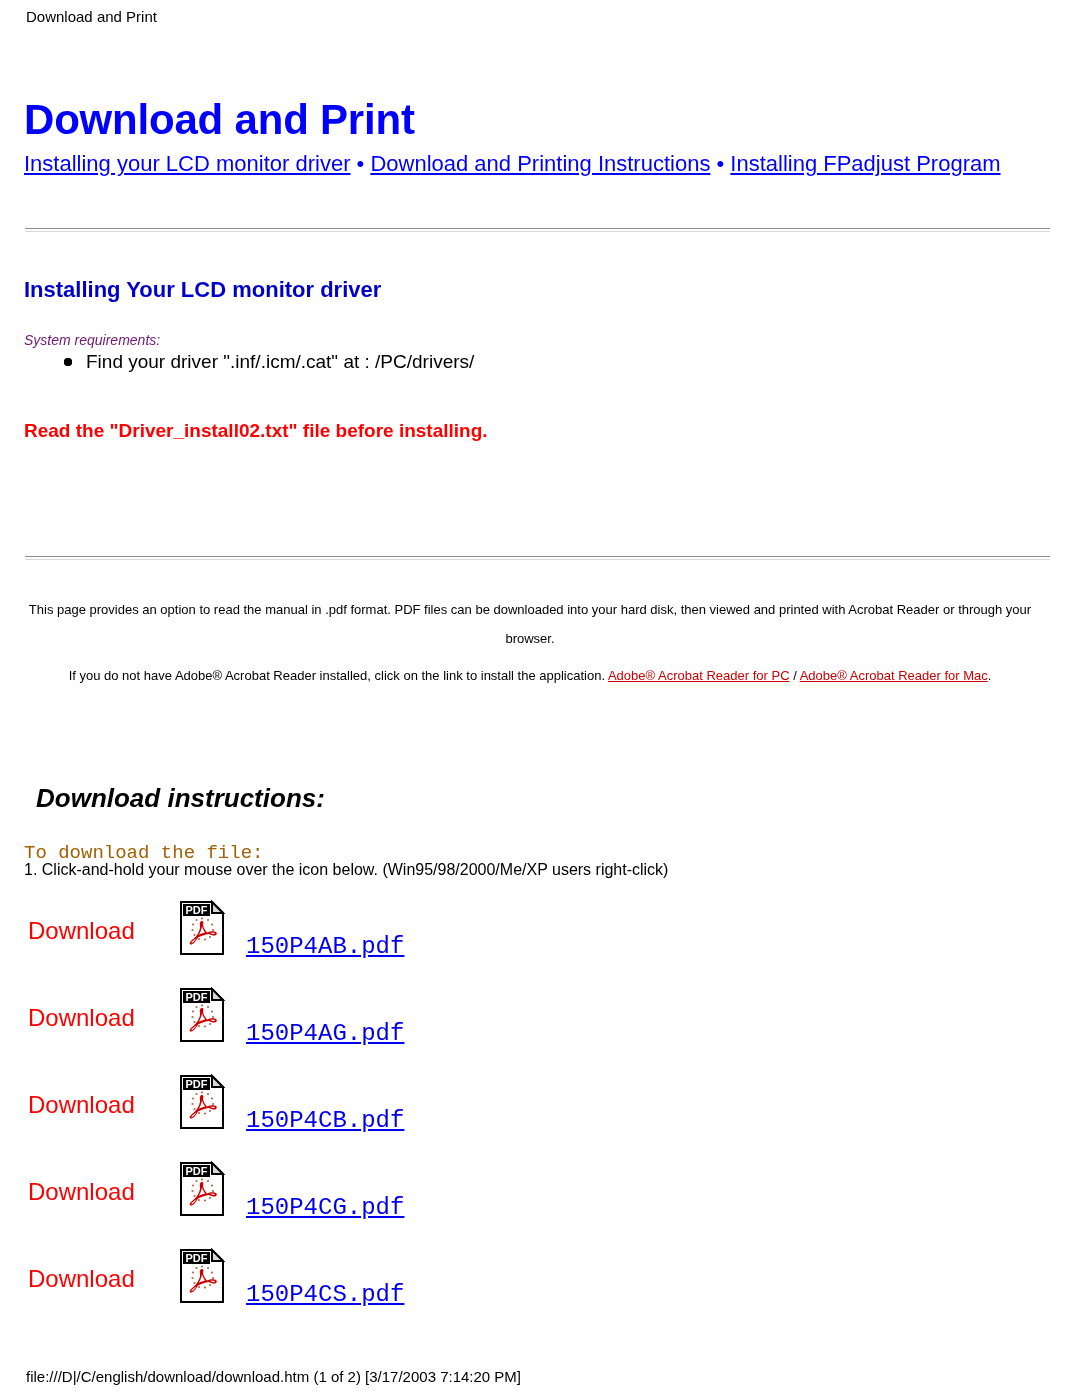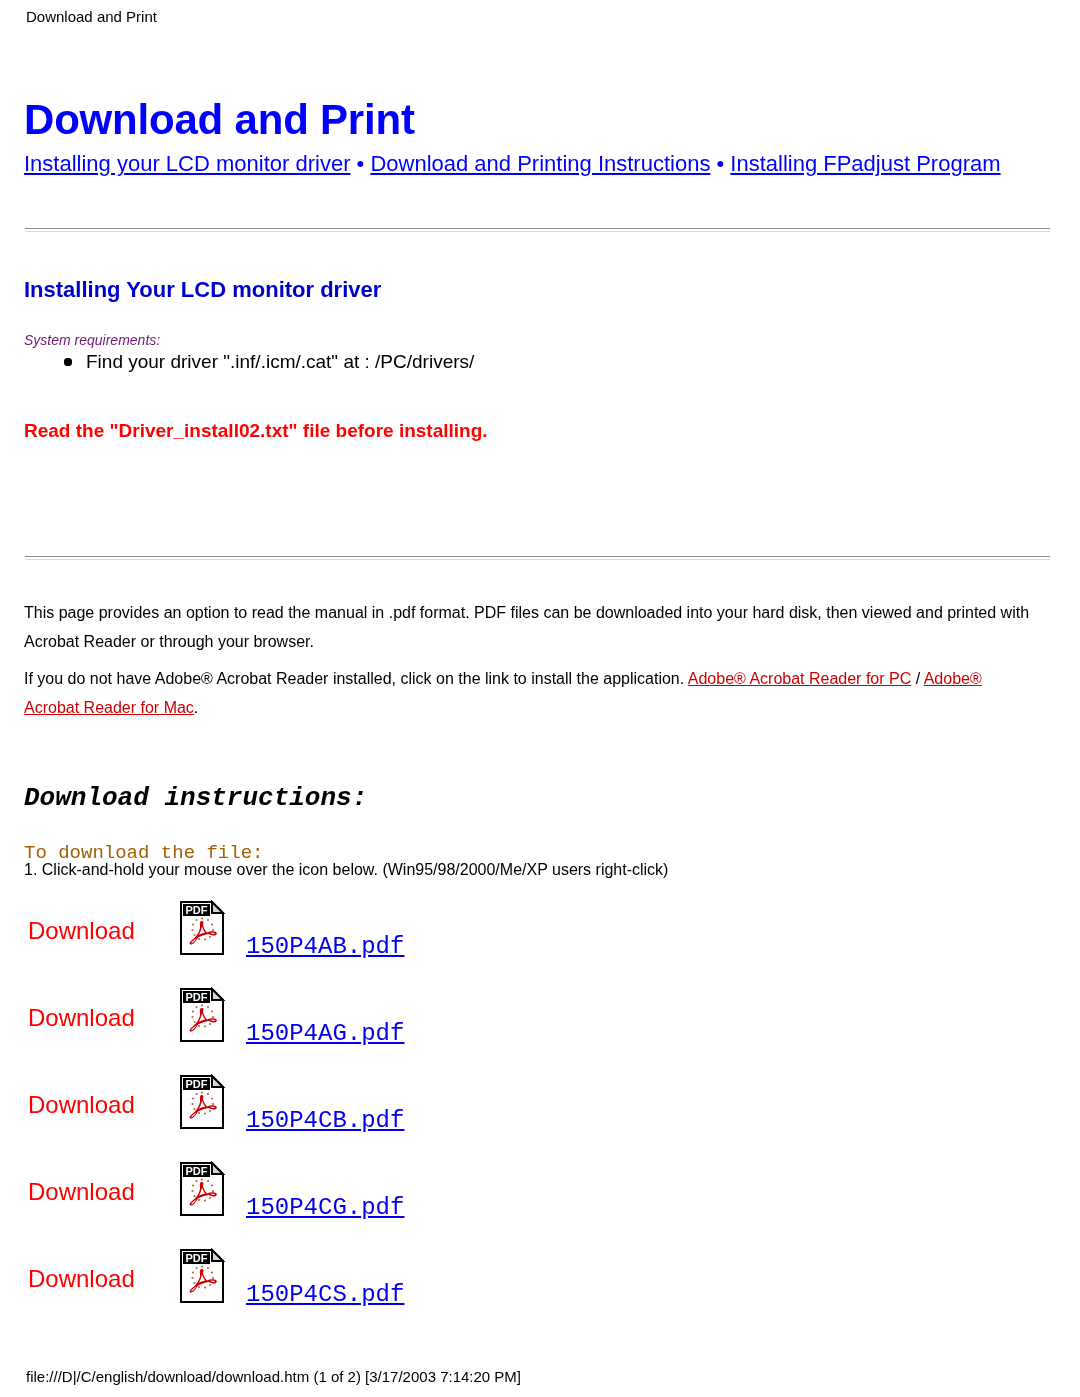--- a/index.html
+++ b/index.html
@@ -138,43 +138,43 @@
     color: #ff0000;
     line-height: 26px;
     white-space: nowrap;
   }
 
   
   .para {
     position: absolute;
     left: 24px;
     width: 1012px;
-    font-size: 16px;
+    font-size: 13px;
     line-height: 29px;
     color: #000000;
+    text-align: center;
   }
   .para-1 { top: 582px; }
   .para-2 { top: 648px; }
   .para a.adobe-link {
     color: #cc0000;
     text-decoration: underline;
   }
 
   
   .dl-heading {
     position: absolute;
-    left: 24px;
+    left: 36px;
     top: 760px;
     font-size: 26px;
     font-weight: bold;
     font-style: italic;
     color: #000000;
     line-height: 32px;
     white-space: nowrap;
-    font-family: Liberation Mono, monospace;
   }
   .dl-sub {
     position: absolute;
     left: 24px;
     top: 840px;
     font-size: 19px;
     line-height: 26px;
     color: #a16207;
     white-space: nowrap;
     font-family: Liberation Mono, monospace;

